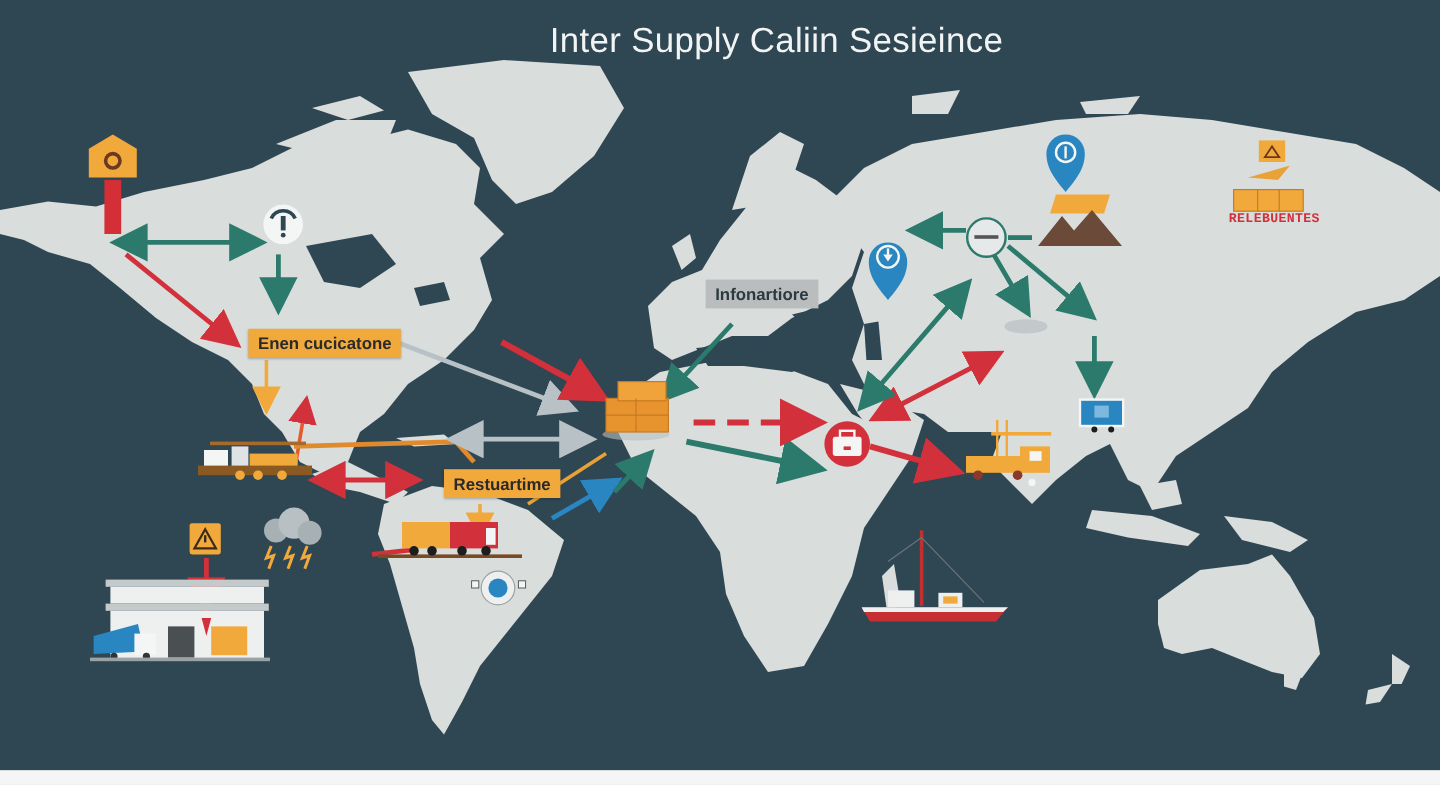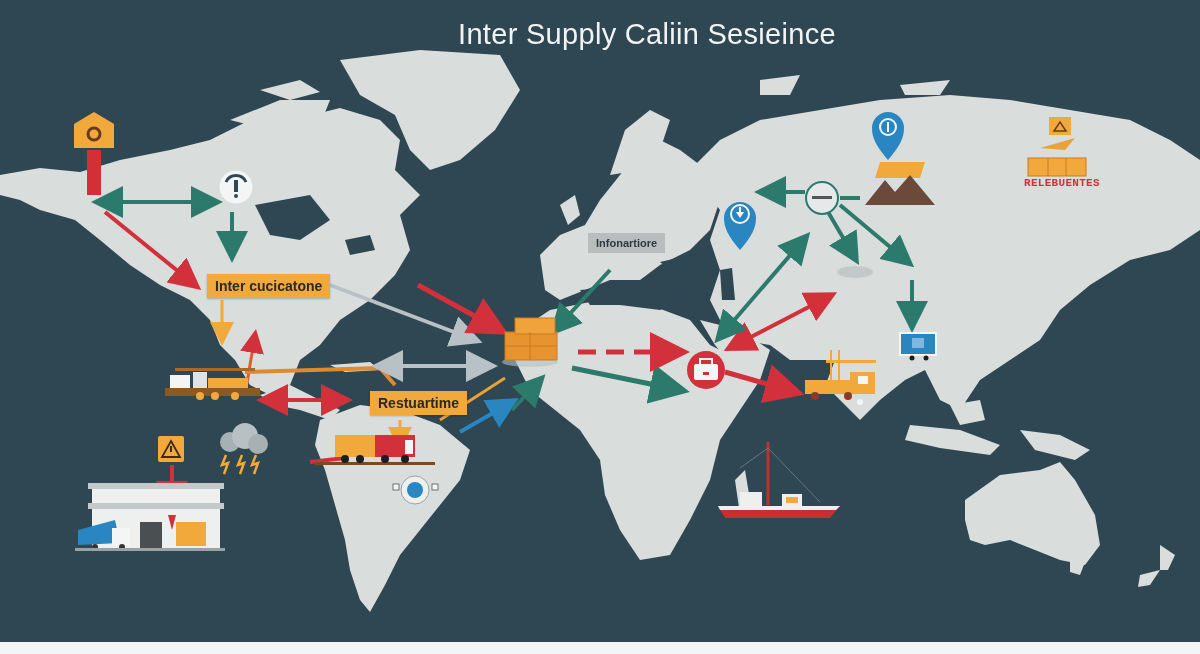--- a/index.html
+++ b/index.html
@@ -2,21 +2,21 @@
 <html><head>
   <meta charset="utf-8">
   <style>
     html, body { margin: 0; padding: 0; }
     body { width: 1200px; height: 654px; overflow: hidden; background: #ffffff; font-family: "Liberation Sans", sans-serif; }
     #stage { position: relative; width: 1200px; height: 642px; background: #2f4653; overflow: hidden; }
     #bottom-strip { position: absolute; left: 0; top: 642px; width: 1200px; height: 12px; background: #f4f6f6; }
     svg#map { position: absolute; left: 0; top: 0; }
     .title { position: absolute; left: 0; top: 18px; width: 1200px; text-align: center; color: #f2f4f4; font-size: 29px; font-weight: normal; letter-spacing: 0.3px; margin-left: 47px; }
     .label-orange { position: absolute; background: #f2a93b; color: #2a2a2a; font-weight: bold; font-size: 14px; padding: 4px 8px; box-shadow: 0 1px 2px rgba(0,0,0,0.25); }
-    .label-gray { position: absolute; background: #b9bdbe; color: #2b3a41; font-size: 11px; font-weight: bold; padding: 4px 8px; }
+    .label-gray { position: absolute; background: #b9bdbe; color: #2b3a41; font-size: 14px; font-weight: bold; padding: 4px 8px; }
     .label-red { position: absolute; color: #d2303a; font-weight: bold; font-size: 11px; letter-spacing: 0.3px; }
   </style>
 </head>
 <body>
 
 <div id="stage">
 
   <svg id="map" width="1200" height="642" viewBox="0 0 1200 642">
     <defs>
       <marker id="ah-red" markerWidth="8" markerHeight="8" refX="6" refY="4" orient="auto">
@@ -276,18 +276,18 @@
       <path d="M1054,131 L1060,122 L1066,131 Z" fill="none" stroke="#6b3a1e" stroke-width="1.5"></path>
       <path d="M1040,148 L1075,138 L1065,150 Z" fill="#e8a238"></path>
       <rect x="1028" y="158" width="58" height="18" fill="#f2a93b" stroke="#c97a22" stroke-width="1"></rect>
       <line x1="1048" y1="158" x2="1048" y2="176" stroke="#c97a22" stroke-width="1"></line>
       <line x1="1066" y1="158" x2="1066" y2="176" stroke="#c97a22" stroke-width="1"></line>
     </g>
   </svg>
 
   <div class="title">Inter Supply Caliin Sesieince</div>
 
-  <div class="label-orange" style="left:207px; top:274px;">Inter cucicatone</div>
+  <div class="label-orange" style="left:207px; top:274px;">Enen cucicatone</div>
   <div class="label-orange" style="left:370px; top:391px;">Restuartime</div>
   <div class="label-gray" style="left:588px; top:233px;">Infonartiore</div>
   <div class="label-red" style="left:1024px; top:177px;font-family:Liberation Mono, monospace;">RELEBUENTES</div>
 </div>
 <div id="bottom-strip"></div>
 
 </body></html>

